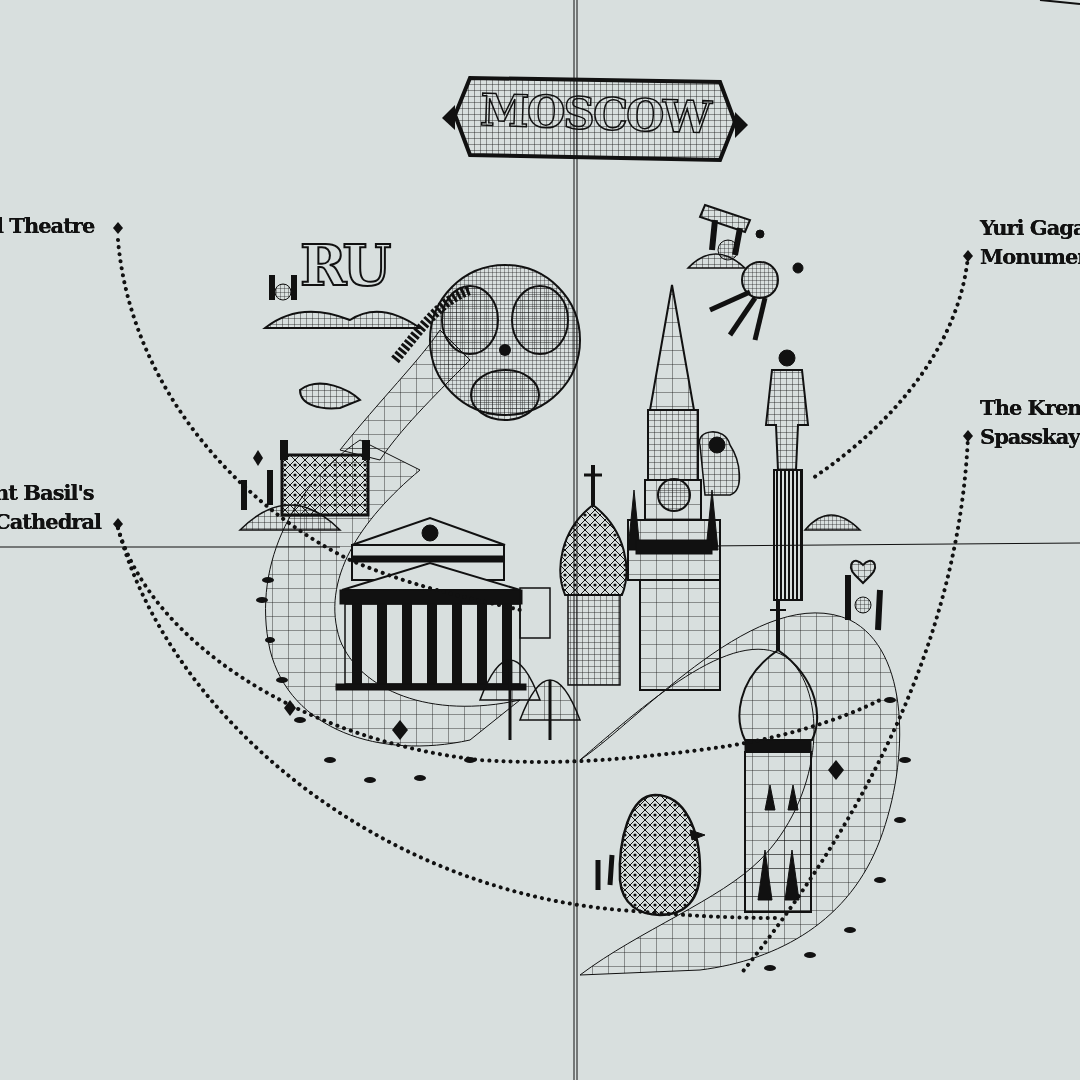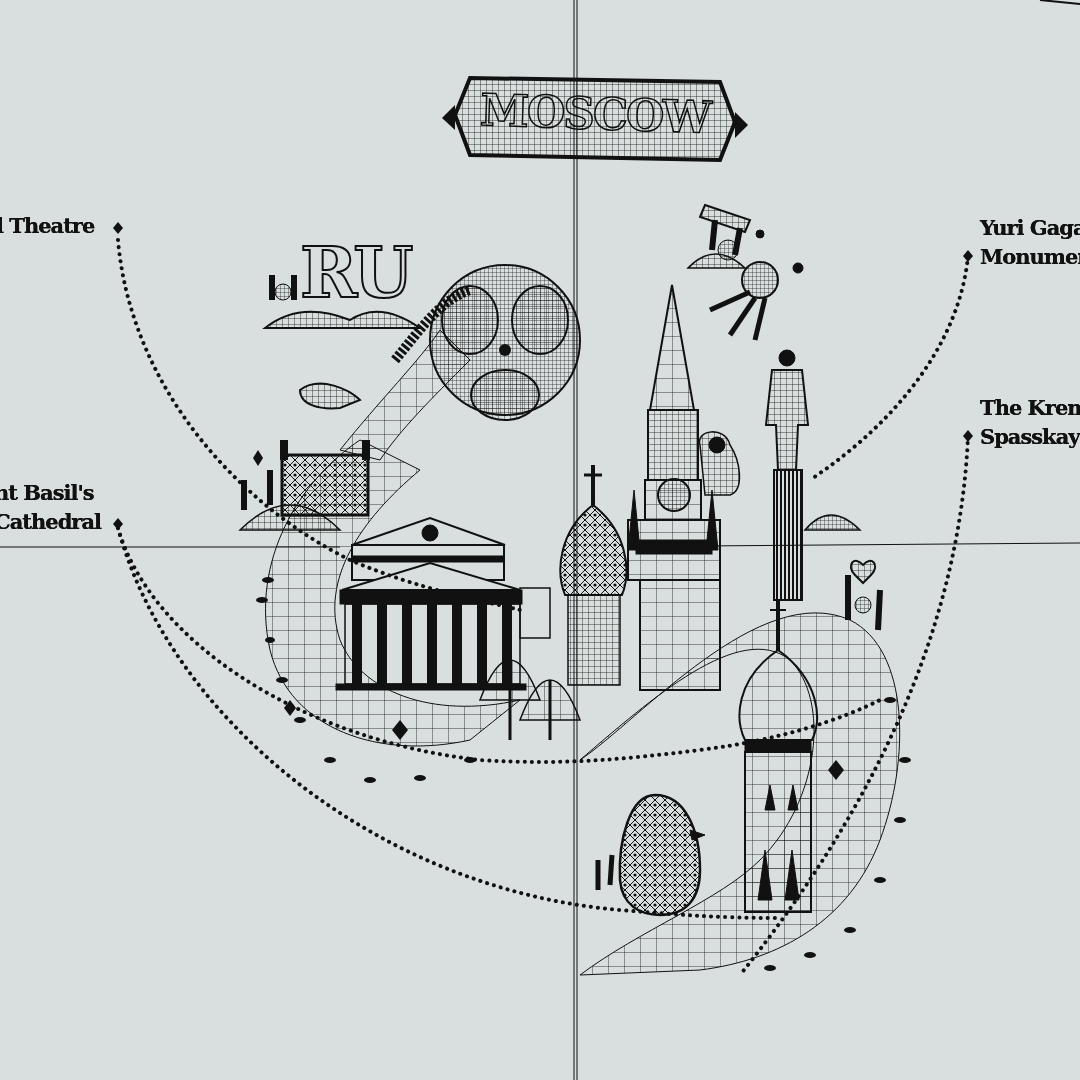--- a/index.html
+++ b/index.html
@@ -26,21 +26,21 @@
     position: absolute;
     left: 470px; top: 88px; width: 250px; text-align: center;
     font-family: "DejaVu Serif", serif;
     font-weight: bold; font-size: 44px; letter-spacing: -2px;
     color: transparent;
     -webkit-text-stroke: 1.5px #111;
     transform: rotate(2deg);
   }
   .ru-text {
     position: absolute; left: 300px; top: 232px;
-    font-family: "DejaVu Serif", serif; font-weight: bold; font-size: 69px;
+    font-family: "DejaVu Serif", serif; font-weight: bold; font-size: 56px;
     letter-spacing: -4px; color: transparent; -webkit-text-stroke: 2px #111;
   }
 </style>
 </head>
 <body>
 
 <div class="canvas">
 
   <svg class="art" viewBox="0 0 1080 1080" xmlns="http://www.w3.org/2000/svg">
     <defs>

